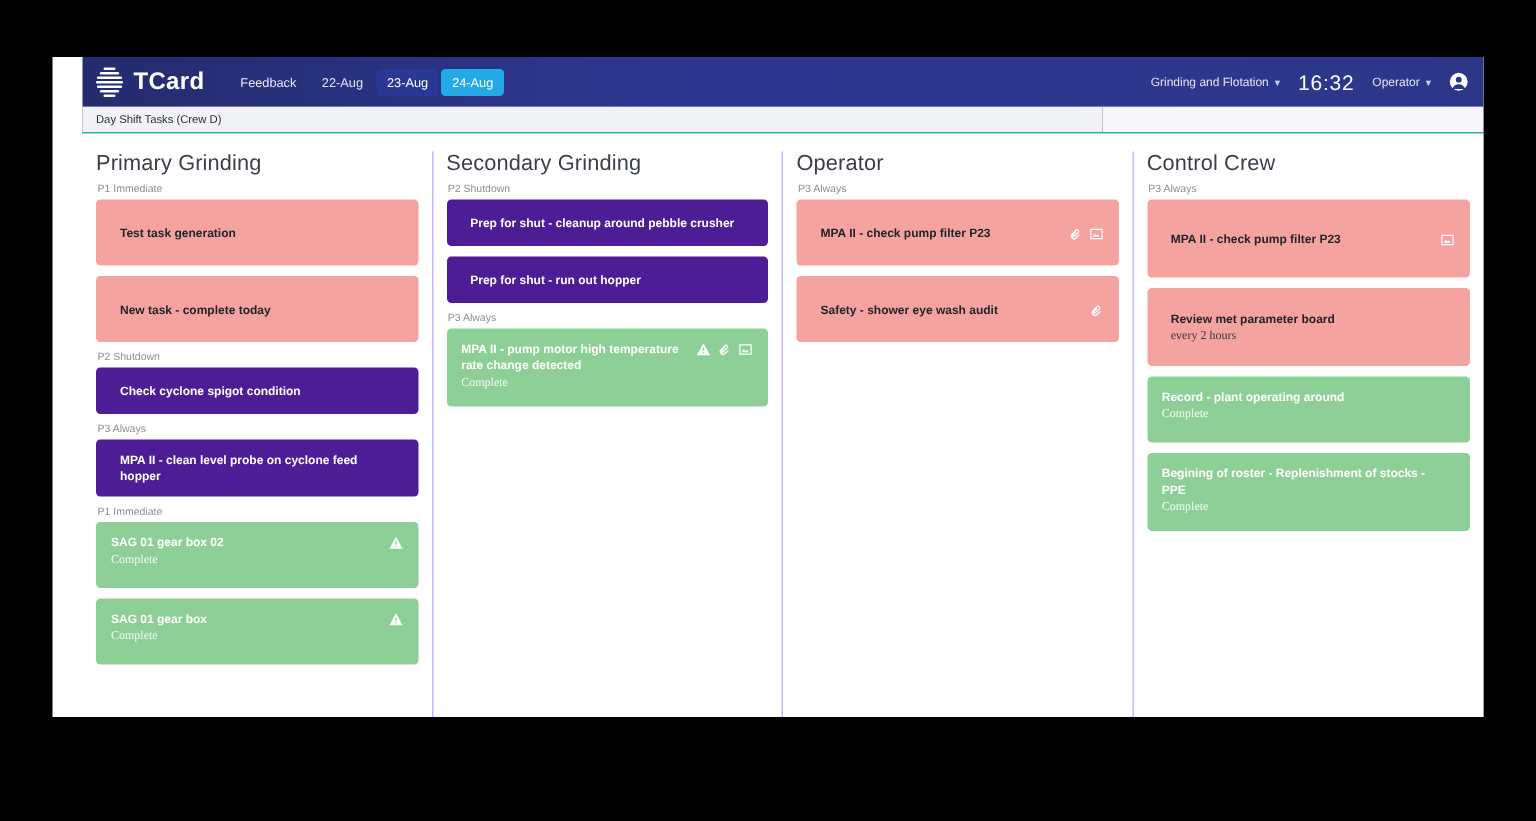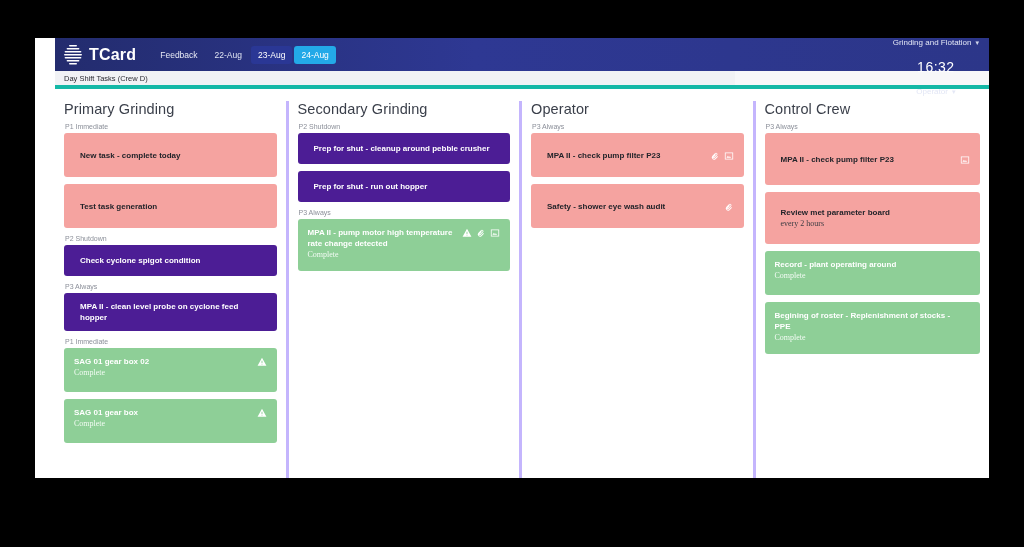--- a/index.html
+++ b/index.html
@@ -41,57 +41,57 @@
   .date-tab {
     color: #dfe3f2; font-size: 8.5px;
     padding: 4px 7px; border-radius: 3px; margin-left: 2px;
     white-space: nowrap;
   }
   .date-tab.mid { background: #2A3795; color: #ffffff; }
   .date-tab.active { background: #23A9E8; color: #ffffff; }
 
   .nav-right {
     position: absolute; right: 10px; top: 0; height: 33px;
-    display: flex; align-items: center; gap: 12px; flex-direction: column;
+    display: flex; align-items: center; gap: 12px;
   }
   .nav-right .sel {
     color: #e2e6f5; font-size: 8px; display: flex; align-items: center; gap: 4px;
     white-space: nowrap;
   }
   .caret { font-size: 7px; opacity: .9; }
   .clock { color: #fff; font-size: 14px; letter-spacing: .5px; }
   .avatar-ic { width: 13px; height: 13px; display:block; }
 
   
   #subheader {
     height: 18px;
     background: #4c1d95;
     display: flex; align-items: stretch;
-    border-bottom: 4px solid #14b8a6;
+    border-bottom: 1px solid #14b8a6;
     text-align: right;
   }
   #subheader .shift-chip {
     width: 680px; background: #f1f2f5;
     display: flex; align-items: center;
     padding-left: 9px;
   }
   #subheader .shift-chip span { font-size: 7.5px; color: #2b2b33; }
   #subheader .shift-rest { flex: 1; background: #f7f7f9; }
 
   
   #board {
     display: flex;
     height: 389px;
     background: #fff;
     padding-top: 12px;
   }
   .column {
     width: 233.5px;
     padding: 0 9px;
-    border-right: 3px solid #c4b5fd;
+    border-right: 1px solid #c4b5fd;
     position: relative;
   }
   .column:last-child { border-right: none; }
   .col-title {
     font-size: 14.5px; color: #3a3f4a; font-weight: normal;
     margin-bottom: 6px; letter-spacing: .1px;
   }
   .prio {
     font-size: 7px; color: #8b8f99; margin: 4px 0 3px 1px;
   }
@@ -177,26 +177,26 @@
     </div>
     <div class="shift-rest"></div>
   </div>
 
   <div id="board">
       <div class="column">
         <div class="col-title">Primary Grinding</div>
         <div class="prio">P1 Immediate</div>
         <div class="card pink h-tall">
           <div class="body">
+            <div class="title">Test task generation</div>
+          </div>
+        </div>
+        <div class="card pink h-tall">
+          <div class="body">
             <div class="title">New task - complete today</div>
-          </div>
-        </div>
-        <div class="card pink h-tall">
-          <div class="body">
-            <div class="title">Test task generation</div>
           </div>
         </div>
         <div class="prio">P2 Shutdown</div>
         <div class="card dark">
           <div class="body">
             <div class="title">Check cyclone spigot condition</div>
           </div>
         </div>
         <div class="prio">P3 Always</div>
         <div class="card dark">

